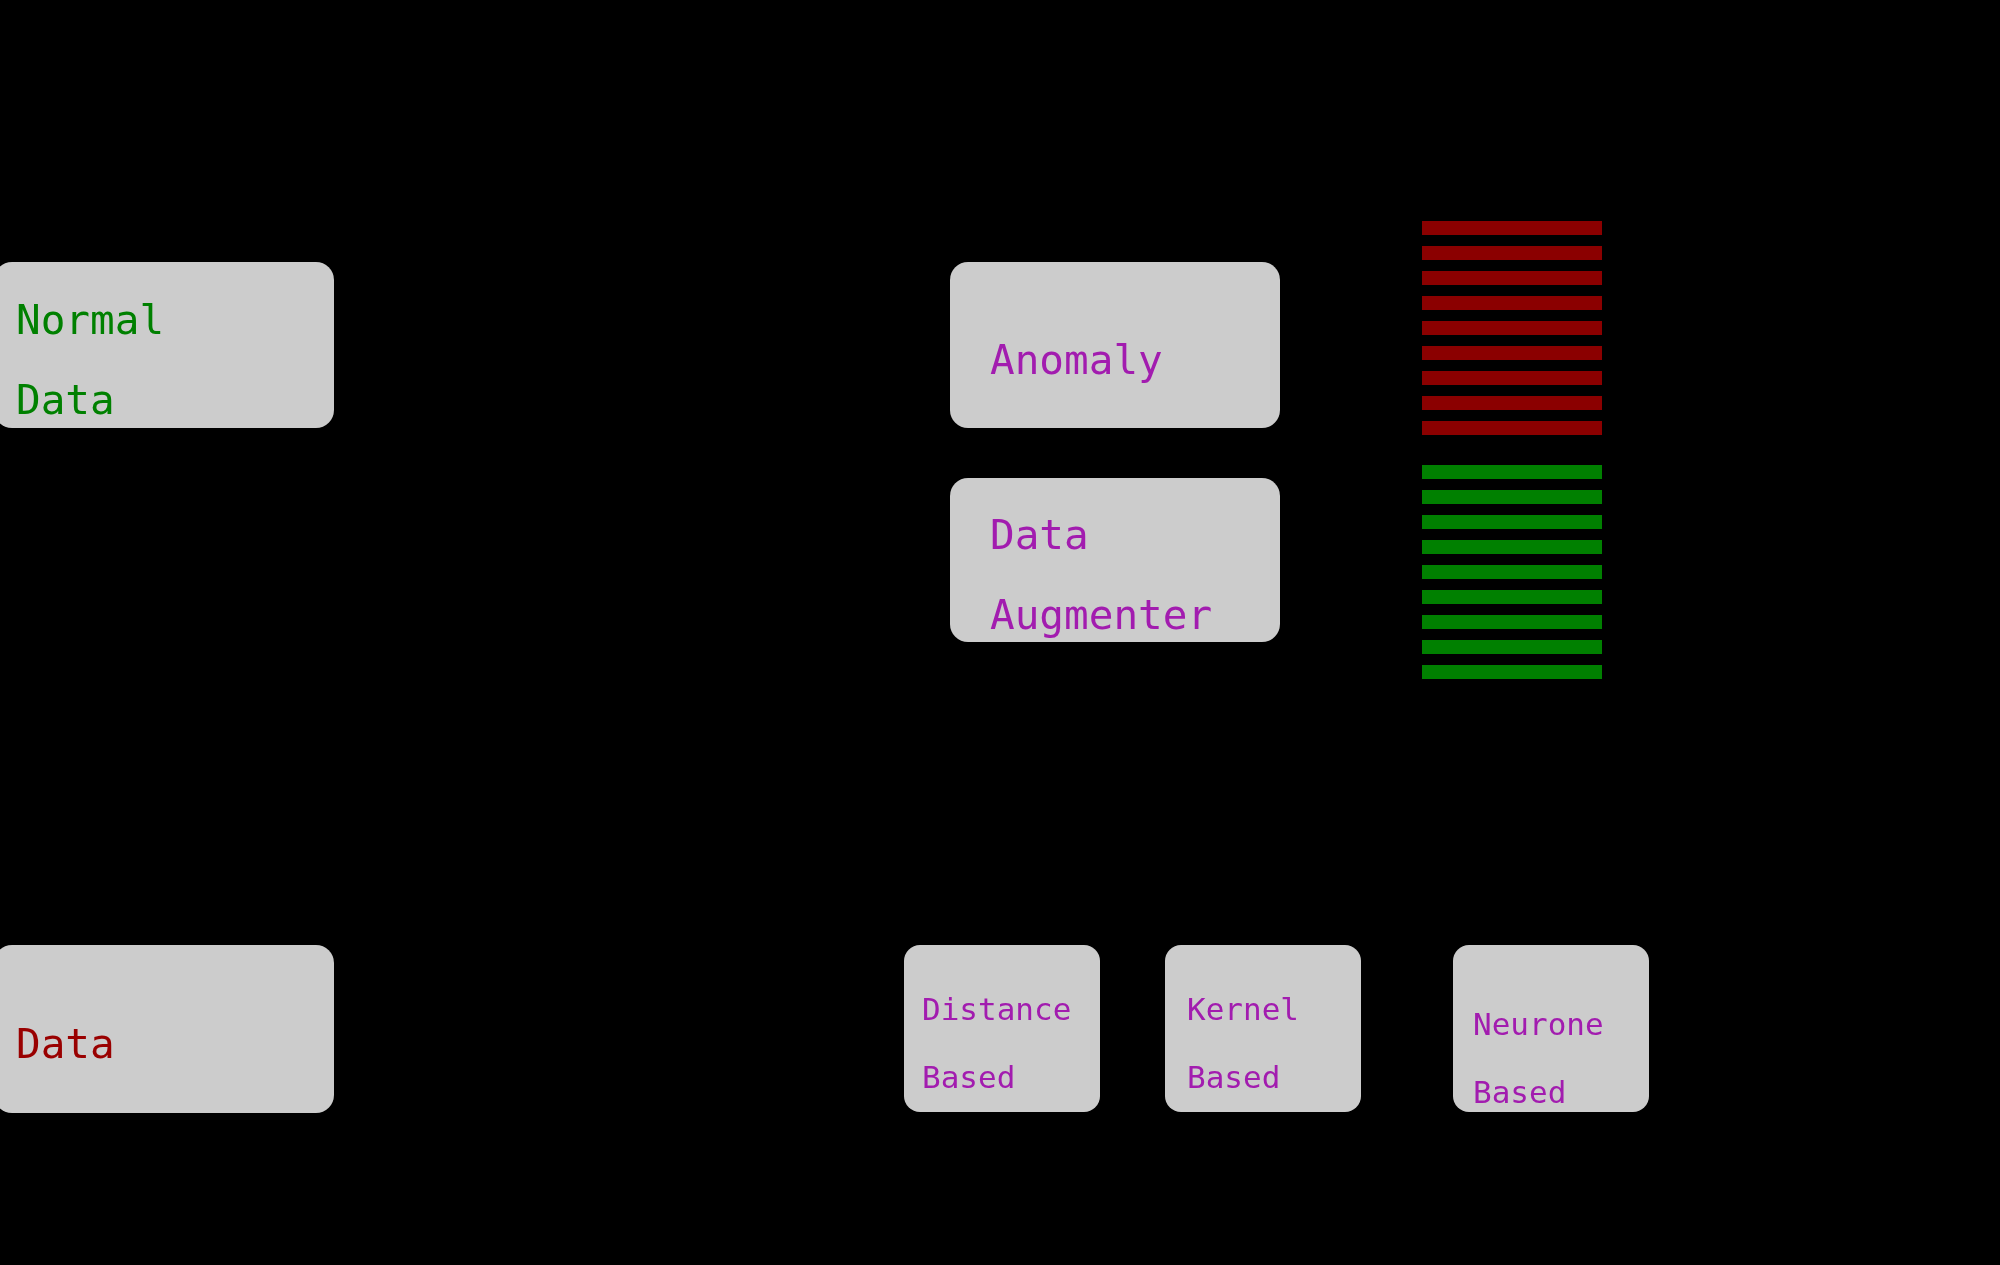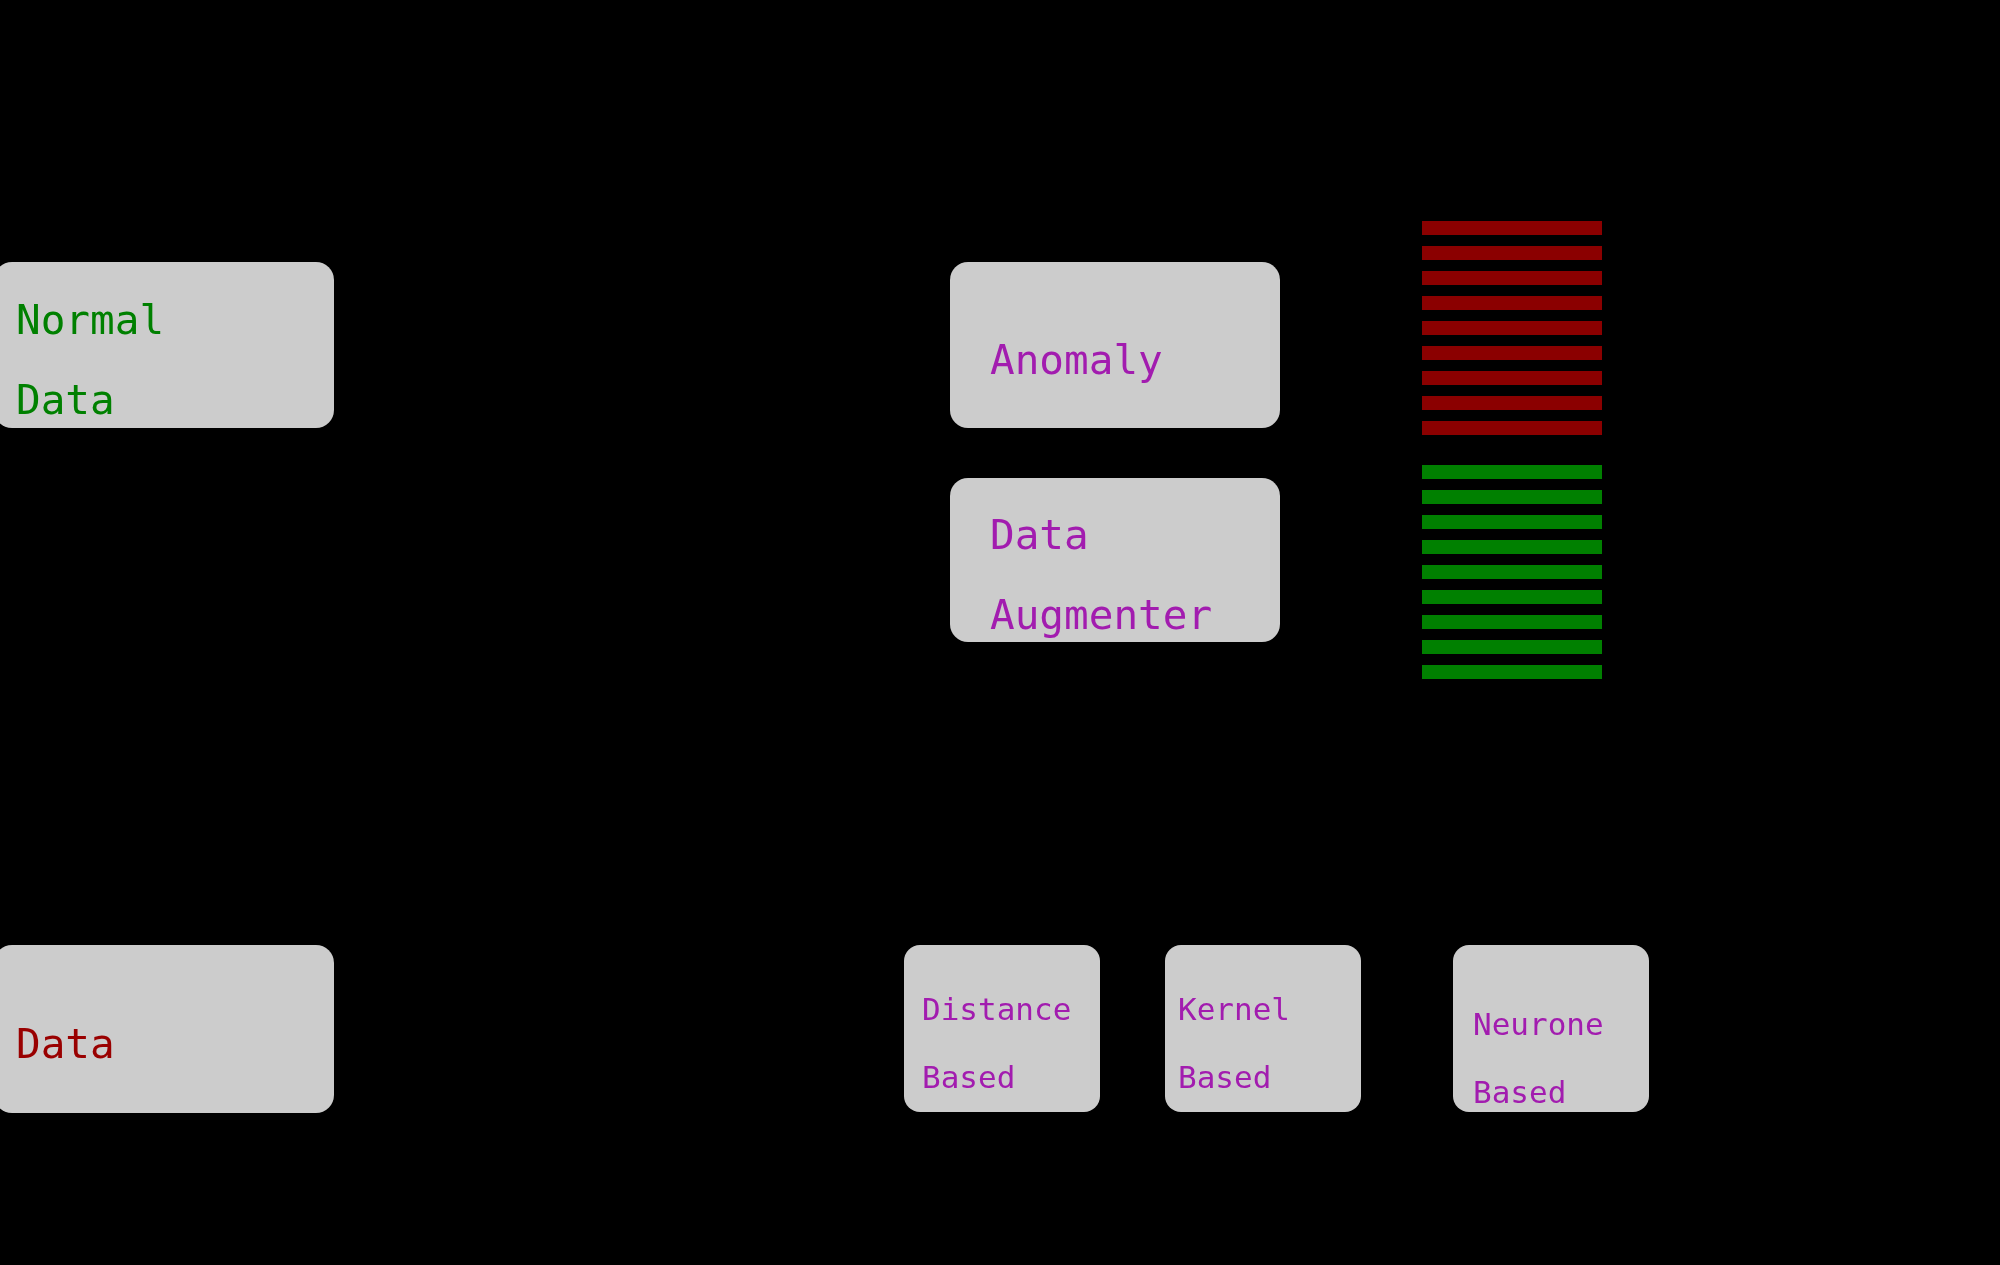--- a/index.html
+++ b/index.html
@@ -73,21 +73,21 @@
   
   .detector-box {
     top: 945px;
     width: 196px;
     height: 167px;
     border-radius: 16px;
     padding-left: 18px;
     font-size: 31px;
   }
   #box-distance-based { left: 904px; }
-  #box-kernel-based   { left: 1165px; padding-left: 13px; }
+  #box-kernel-based   { left: 1165px; padding-left: 22px; }
   #box-neurone-based  { left: 1453px; padding-left: 20px; justify-content: flex-end; }
 
   
   #bar-stack {
     position: absolute;
     left: 1422px;
     top: 221px;
     width: 180px;
     height: 455px;
   }

